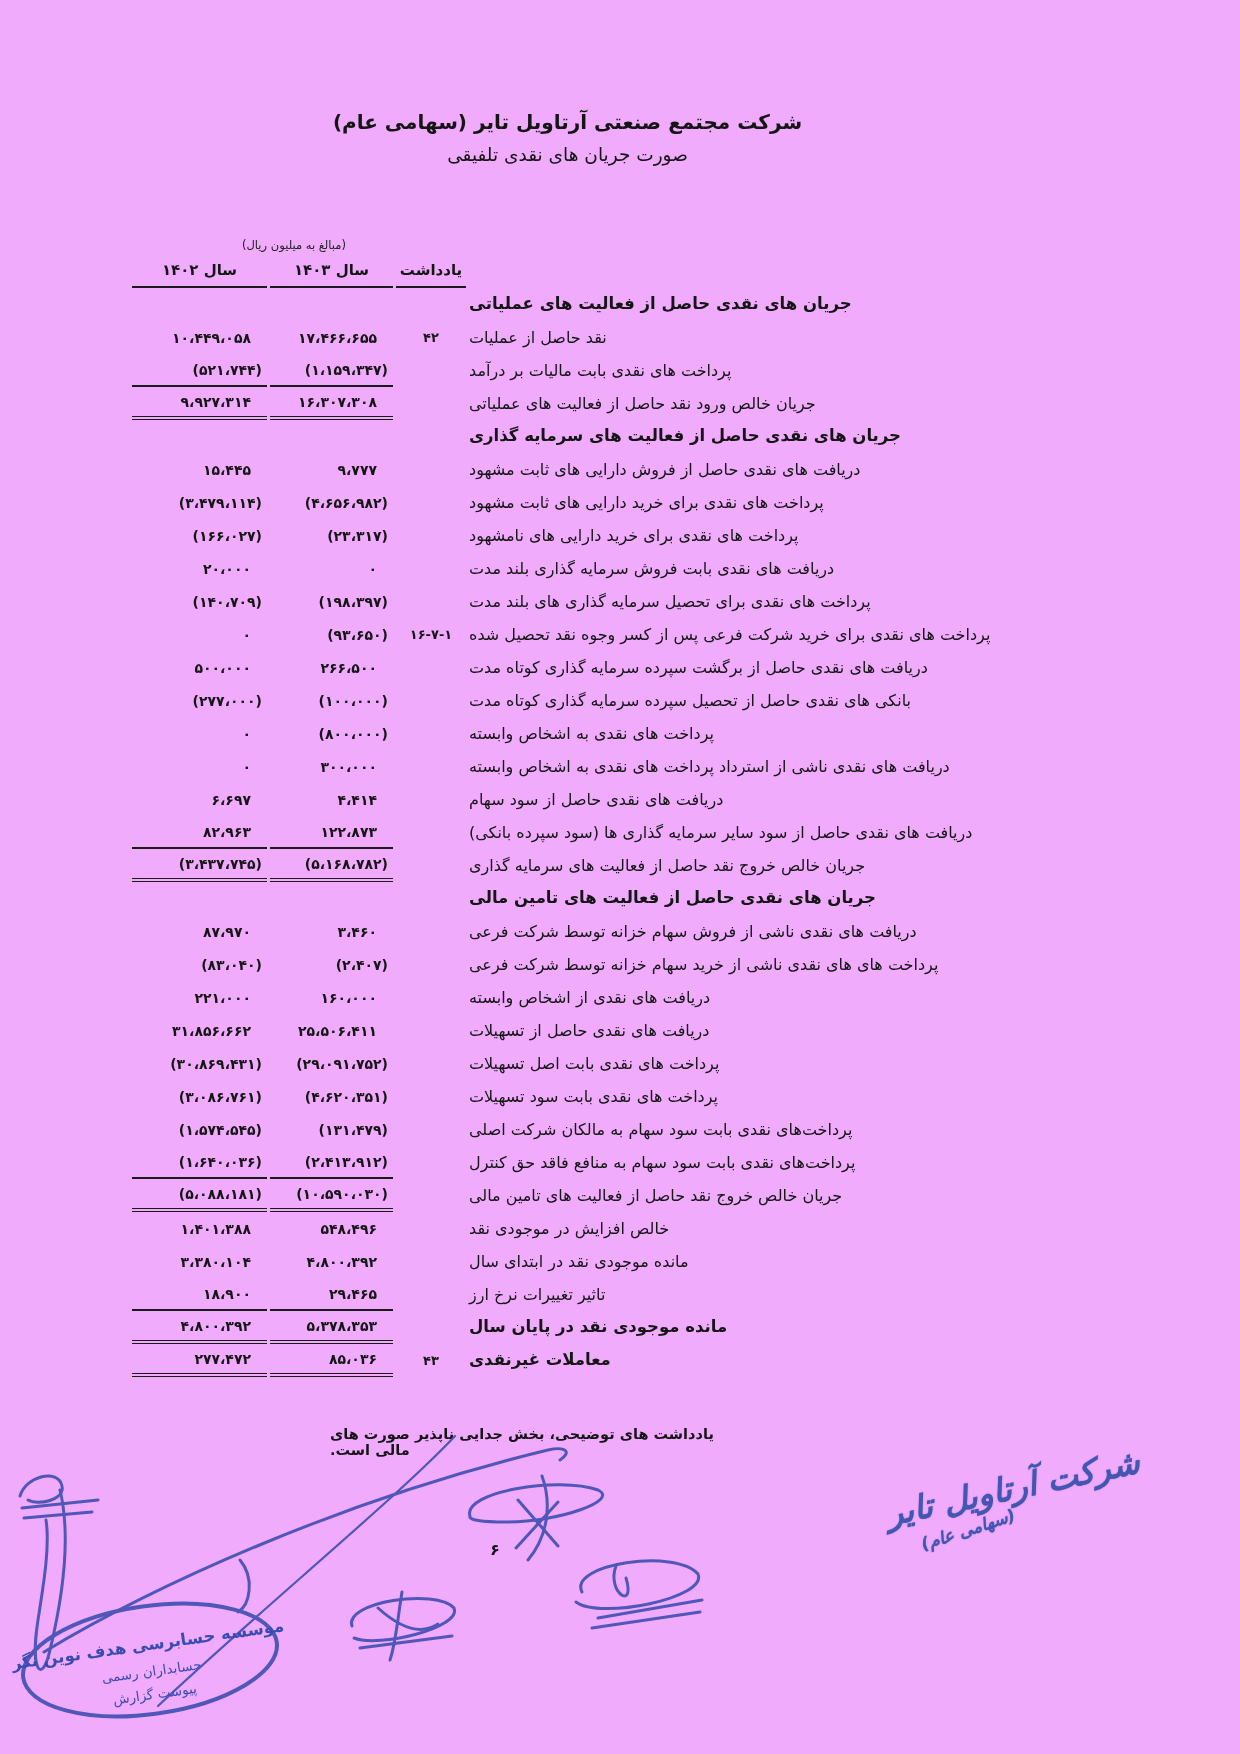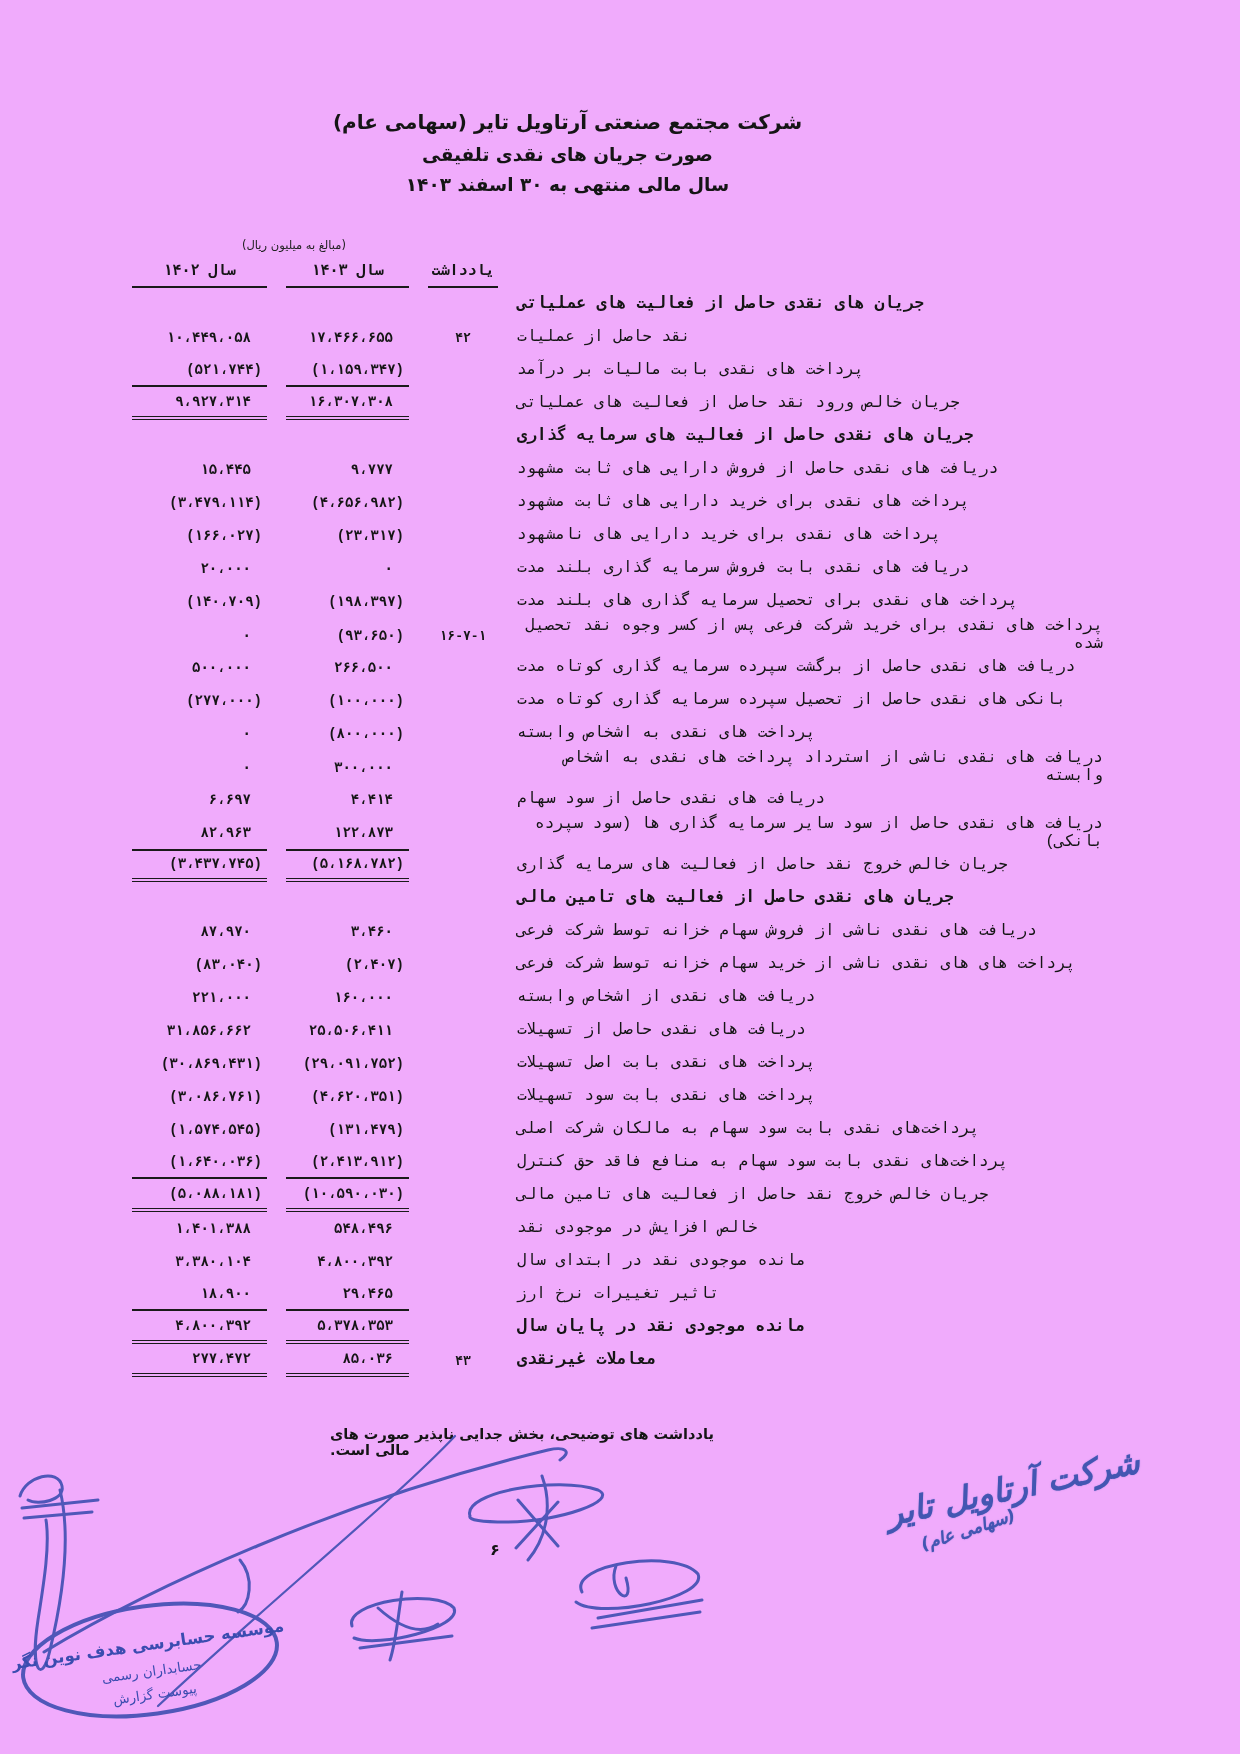--- a/index.html
+++ b/index.html
@@ -4,29 +4,29 @@
 <style>
   html,body{margin:0;padding:0;background:#e8e8e8;}
   .page{
     position:relative;width:1240px;height:1754px;margin:0 auto;
     background:#f0abfc;overflow:hidden;
     font-family:"DejaVu Sans",sans-serif;color:#151515;
   }
   
   .title-block{position:absolute;top:110px;left:295px;width:545px;text-align:center;direction:rtl;}
   .title-line1{font-size:20px;font-weight:bold;margin-bottom:10px;}
-  .title-line2{font-size:18.5px;font-weight:bold;margin-bottom:9px;}
+  .title-line2{font-size:18.5px;font-weight:normal;margin-bottom:9px;}
   .title-line3{font-size:18.5px;font-weight:bold;}
   
   .unit-note{position:absolute;top:238px;left:196px;width:150px;text-align:right;
     font-size:11.5px;direction:rtl;color:#222;}
   
   .stable{position:absolute;top:254px;left:132px;width:998px;}
-  .trow{display:grid;grid-template-columns:135px 123px 70px 1fr;column-gap:19px;
-    height:33px;align-items:stretch;direction:ltr;font-family:Liberation Mono, monospace;}
+  .trow{display:grid;grid-template-columns:135px 123px 70px 1fr;column-gap:3px;
+    height:33px;align-items:stretch;direction:ltr;}
   .cell{display:flex;align-items:center;}
   .vcell{justify-content:flex-end;direction:ltr;text-align:right;
     font-size:14px;font-weight:bold;padding-right:16px;letter-spacing:.3px;}
   .vcell.neg{padding-right:5px;}
   .notecell{justify-content:center;font-size:13px;font-weight:bold;direction:ltr;}
   .labelcell{justify-content:flex-end;direction:rtl;text-align:right;
     font-size:16px;padding-right:0;line-height:1.1;}
   .item .labelcell{padding-right:27px;}
   .section .labelcell{font-weight:bold;font-size:16.5px;}
   .grand .labelcell{font-weight:bold;font-size:16.5px;}
@@ -48,21 +48,20 @@
   .sig-layer{position:absolute;top:0;left:0;width:1240px;height:1754px;pointer-events:none;}
 </style>
 </head>
 <body>
 
 <div class="page">
 
   <div class="title-block">
     <div class="title-line1">شرکت مجتمع صنعتی آرتاویل تایر  (سهامی عام)</div>
     <div class="title-line2">صورت جریان های نقدی تلفیقی</div>
-    <div class="title-line3">سال مالی منتهی به ۳۰ اسفند ۱۴۰۳</div>
   </div>
 
   <div class="unit-note">(مبالغ به میلیون ریال)</div>
 
   <div class="stable">
       <div class="trow header-row">
         <div class="cell vcell head u-head">سال ۱۴۰۲</div>
         <div class="cell vcell head u-head">سال ۱۴۰۳</div>
         <div class="cell notecell head u-head">یادداشت</div>
         <div class="cell labelcell"></div>

